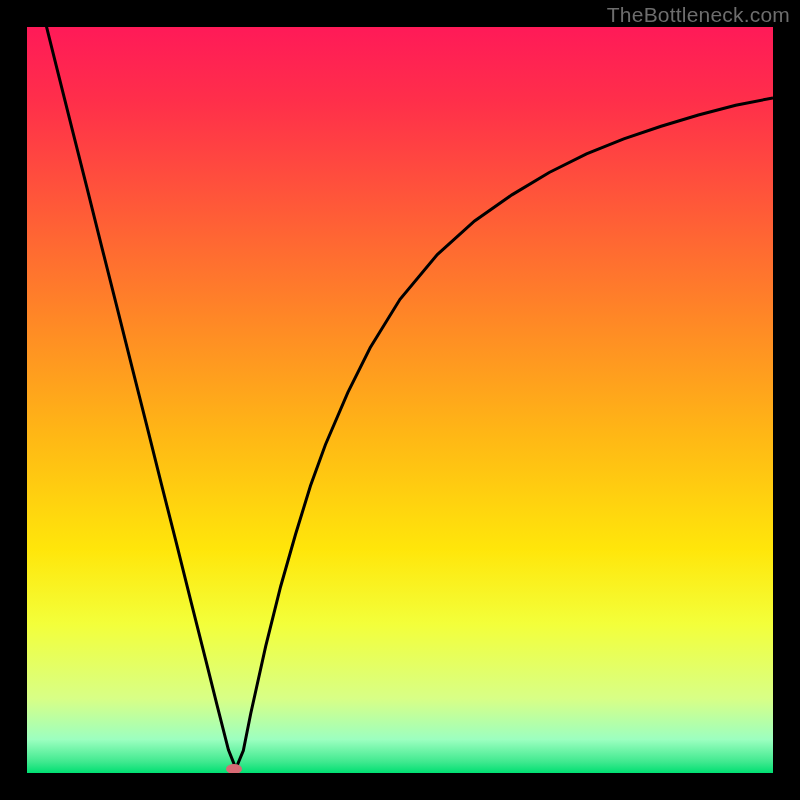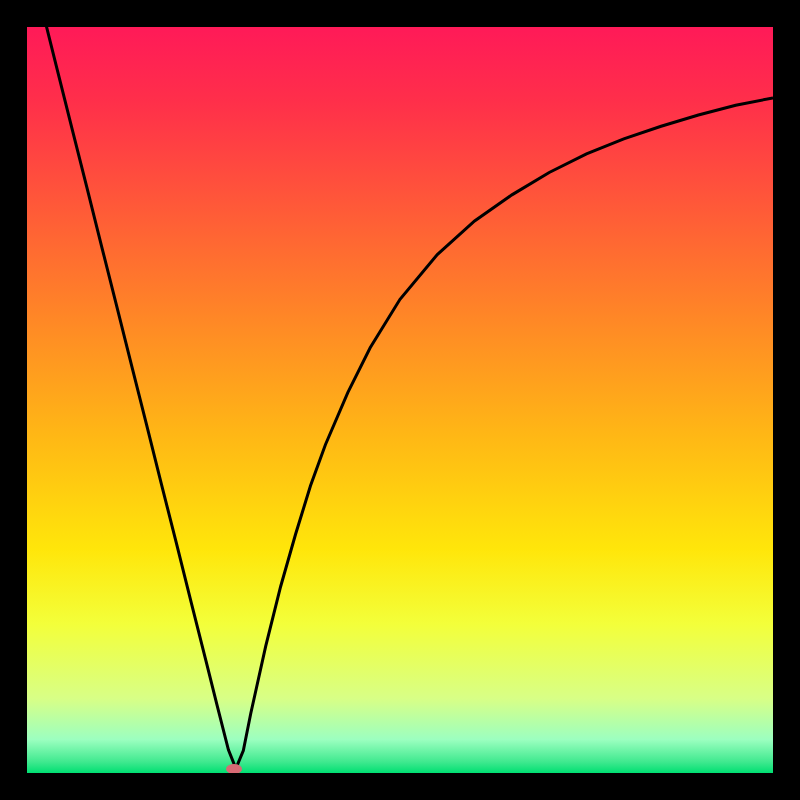--- a/index.html
+++ b/index.html
@@ -81,13 +81,14 @@
       <rect x="0" y="0" width="746" height="746" fill="url(#bg-grad)"></rect>
     </svg>
 
     <svg class="curve-svg" viewBox="0 0 746 746" preserveAspectRatio="none">
       <path id="curve-path" d="M0.00 -74.60 L14.92 -18.65 L29.84 41.03 L44.76 100.71 L59.68 159.64 L74.60 219.32 L89.52 278.26 L104.44 337.94 L119.36 396.87 L134.28 456.55 L149.20 515.49 L164.12 575.17 L179.04 634.10 L190.23 678.86 L201.42 722.87 L208.88 741.52 L216.34 723.62 L223.80 686.32 L238.72 619.18 L253.64 559.50 L268.56 507.28 L283.48 458.79 L298.40 417.76 L320.78 365.54 L343.16 320.78 L373.00 272.29 L410.30 227.53 L447.60 193.96 L484.90 167.85 L522.20 145.47 L559.50 126.82 L596.80 111.90 L634.10 99.22 L671.40 88.03 L708.70 78.33 L746.00 70.87" fill="none" stroke="#000000" stroke-width="3"></path>
     </svg>
 
     <div id="marker-0" class="marker" style="left: 206.642px; top: 741.524px; width: 16px; height: 10px; background: rgb(216, 106, 116);"></div>
   </div>
 
+  <div class="watermark">TheBottleneck.com</div>
 </div>
 
 </body></html>

